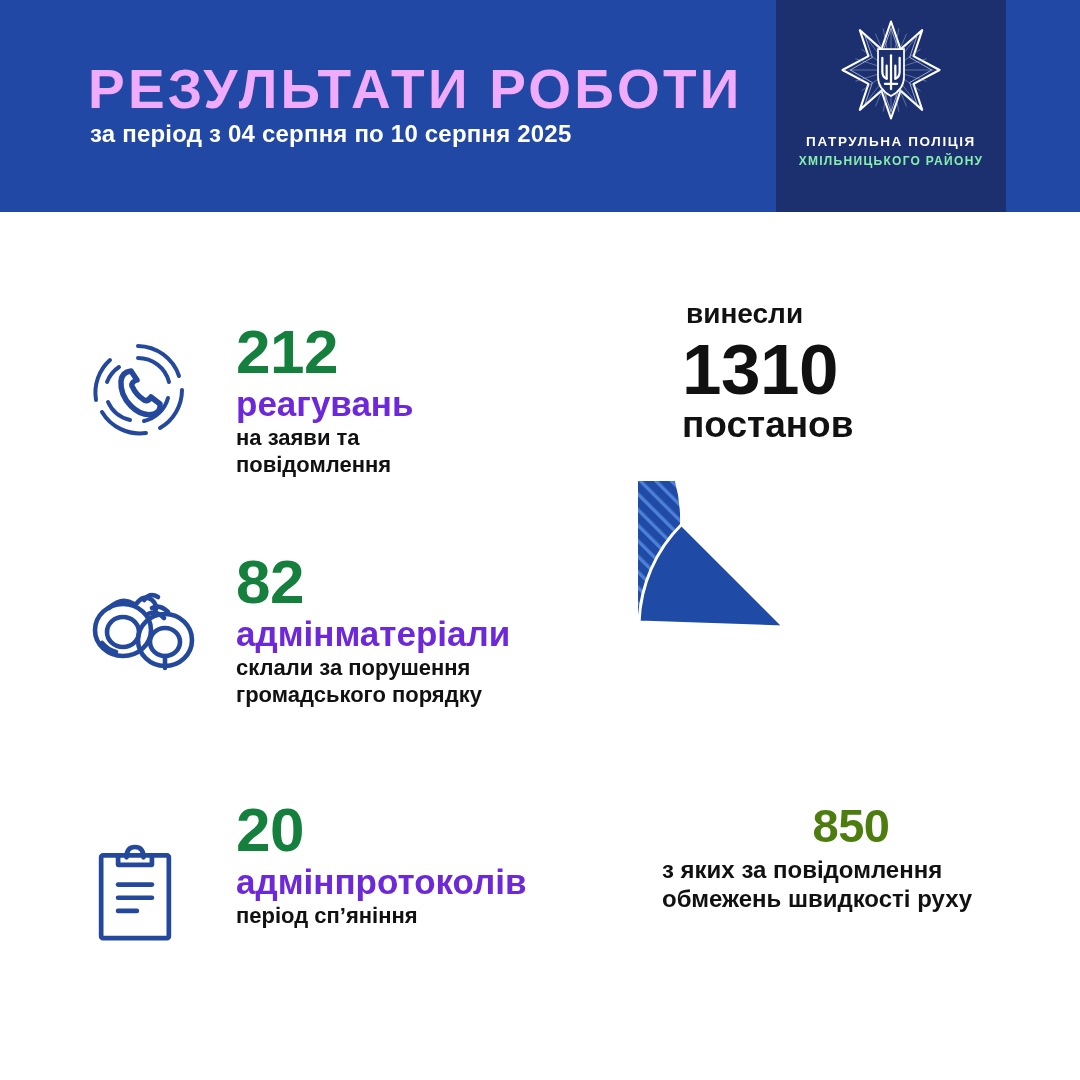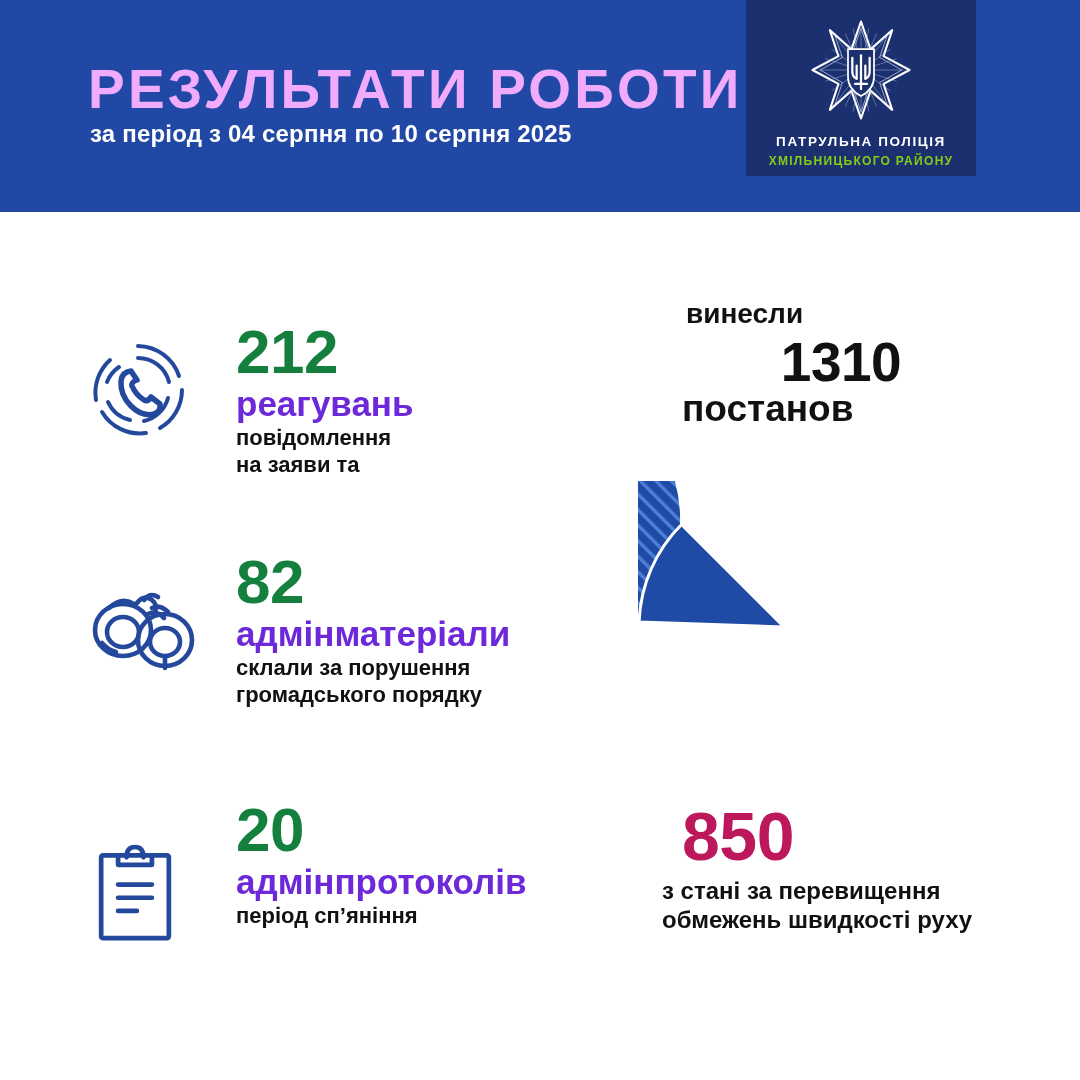--- a/index.html
+++ b/index.html
@@ -50,24 +50,24 @@
     font-weight: 700;
     letter-spacing: 0.2px;
     color: #ffffff;
     line-height: 1;
     white-space: nowrap;
   }
 
   
   .logo-panel {
     position: absolute;
-    left: 746px;
+    left: 776px;
     top: 0;
     width: 230px;
-    height: 176px;
+    height: 212px;
     background: #1c2f6e;
   }
   .logo-emblem {
     position: absolute;
     left: 50%;
     top: 18px;
     transform: translateX(-50%);
     width: 104px;
     height: 104px;
   }
@@ -85,21 +85,21 @@
   }
   .logo-line2 {
     position: absolute;
     left: 0;
     top: 154px;
     width: 230px;
     text-align: center;
     font-size: 12px;
     font-weight: 700;
     letter-spacing: 1.3px;
-    color: #84cc16;
+    color: #86efac;
     white-space: nowrap;
   }
 
   
   .stat {
     position: absolute;
   }
   .stat-icon {
     position: absolute;
     left: 0;
@@ -155,28 +155,27 @@
     text-align: left;
   }
   .right-top .pre {
     font-size: 28px;
     font-weight: 700;
     line-height: 1;
     color: #111111;
     padding-left: 66px;
   }
   .right-top .big {
-    font-size: 55px;
+    font-size: 71px;
     font-weight: 800;
     line-height: 1.02;
     letter-spacing: -0.5px;
     color: #111111;
     padding-left: 62px;
     margin-top: 6px;
-    text-align: center;
   }
   .right-top .post {
     font-size: 37px;
     font-weight: 700;
     line-height: 1;
     color: #111111;
     padding-left: 62px;
   }
 
   .pie-wrap {
@@ -187,26 +186,27 @@
     height: 292px;
   }
 
   .right-bottom {
     position: absolute;
     left: 620px;
     top: 802px;
     width: 400px;
   }
   .right-bottom .big {
-    font-size: 68px;
+    font-size: 47px;
     font-weight: 800;
     line-height: 1;
     letter-spacing: -0.5px;
-    color: #be185d;
+    color: #4d7c0f;
     padding-left: 62px;
+    text-align: center;
   }
   .right-bottom .sub {
     font-size: 24px;
     font-weight: 700;
     line-height: 1.22;
     color: #111111;
     margin-top: 6px;
     padding-left: 42px;
     white-space: nowrap;
   }
@@ -292,22 +292,22 @@
       <g fill="none" stroke="#24499c" stroke-width="5.5" stroke-linecap="round" stroke-linejoin="round">
         <path d="M43 31 Q34 32 33 41 Q32 55 43 66 Q54 77 66 74 Q73 72 72 64
                  L63 57 Q60 62 56 60 Q48 55 44 46 Q43 42 49 40 Z"></path>
       </g>
     </svg>
   </div>
   <div class="stat-text">
     <div class="stat-number">212</div>
     <div class="stat-label">реагувань</div>
     <div class="stat-sub">
+      <div>на заяви та</div>
       <div>повідомлення</div>
-      <div>на заяви та</div>
     </div>
   </div>
 </div>
 
 <div class="stat" id="stat-2">
   <div class="stat-icon">
     <svg viewBox="0 0 110 100" width="110" height="100" aria-hidden="true">
       <g fill="none" stroke="#24499c" stroke-width="4.6" stroke-linecap="round" stroke-linejoin="round">
 
         <ellipse cx="35" cy="52" rx="28" ry="26"></ellipse>
@@ -381,16 +381,16 @@
     <path d="M146 146
              L43.5 43.5
              A145 145 0 0 0 1.1 141.0
              Z" fill="#1f4aa6" stroke="#ffffff" stroke-width="3"></path>
   </svg>
 </div>
 
 <div class="right-bottom">
   <div class="big">850</div>
   <div class="sub">
-    <div>з стані за перевищення</div>
+    <div>з яких за повідомлення</div>
     <div>обмежень швидкості руху</div>
   </div>
 </div>
 
 </body></html>

